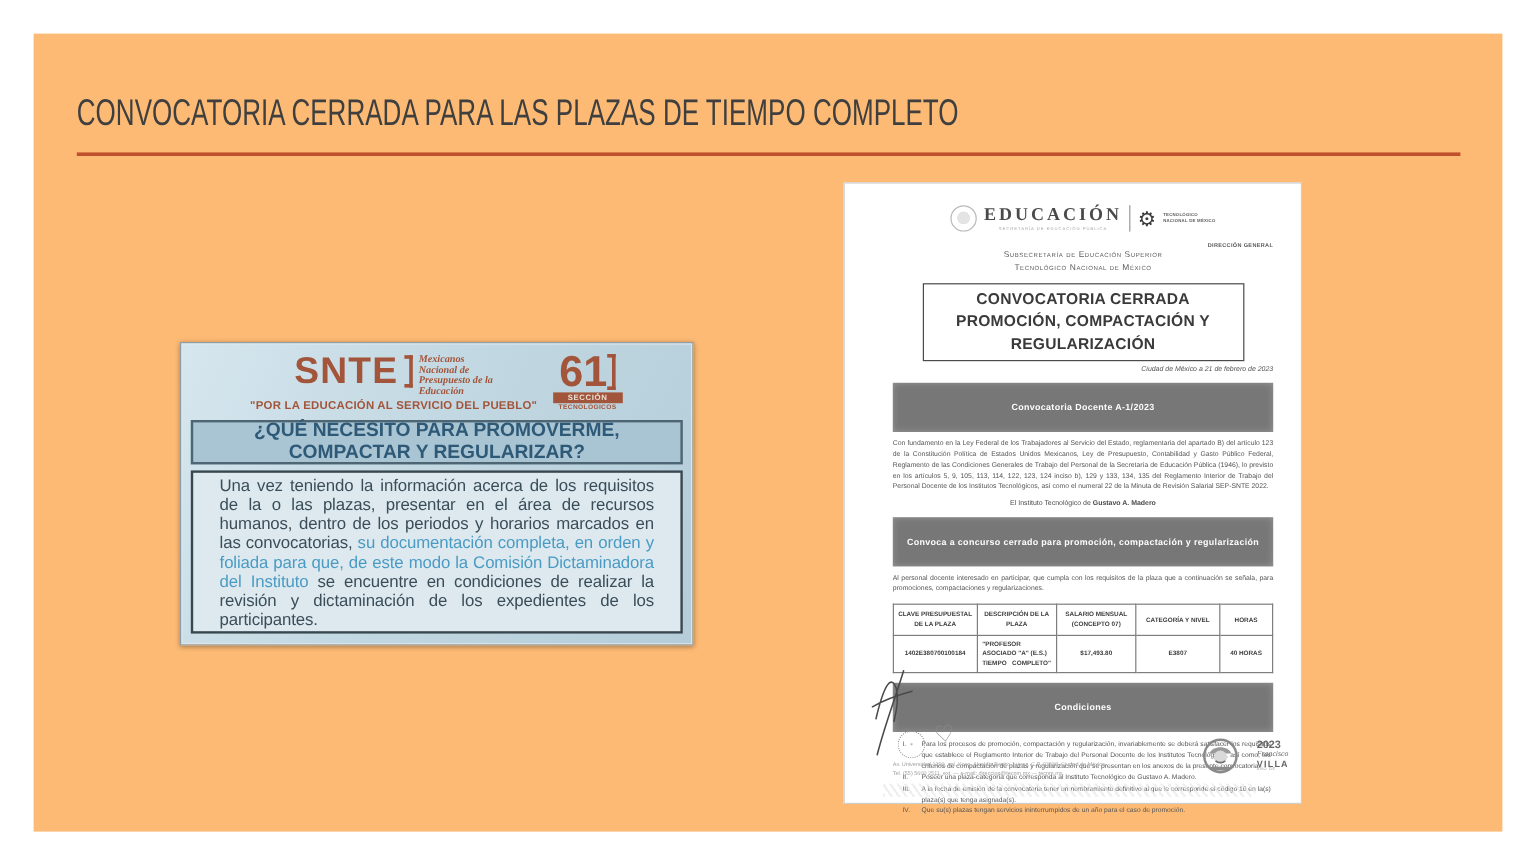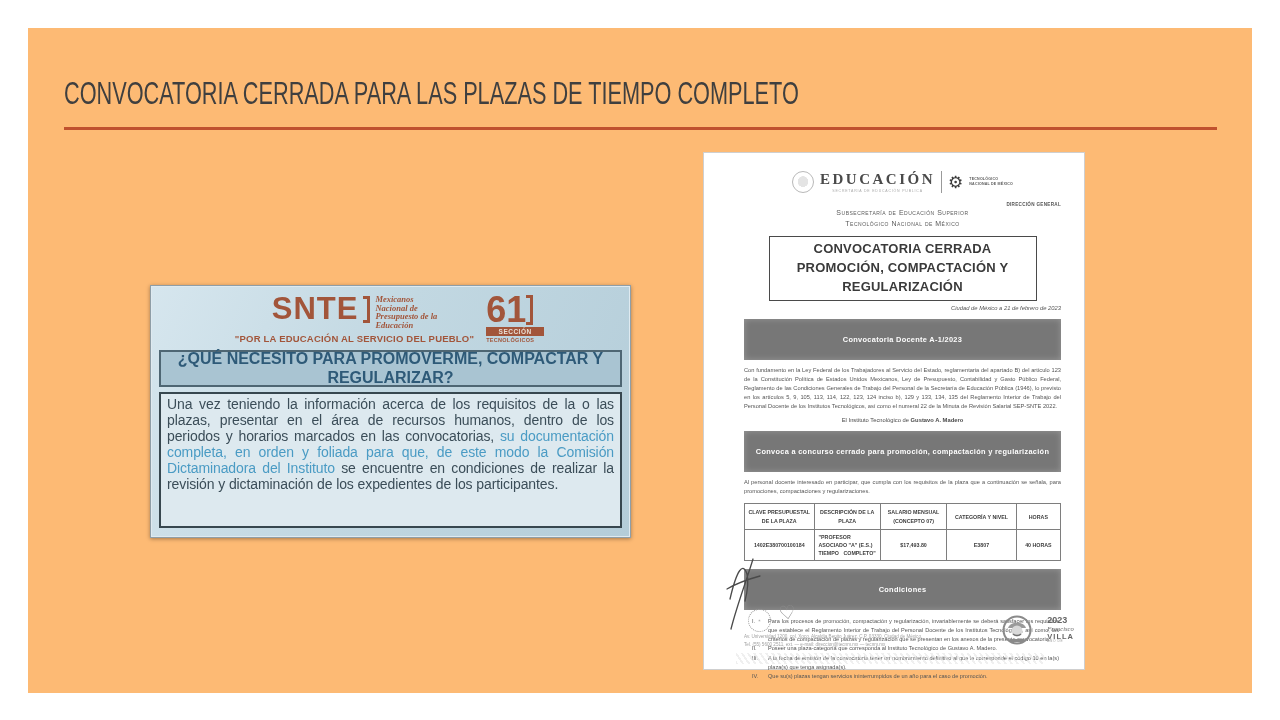--- a/index.html
+++ b/index.html
@@ -10,49 +10,49 @@
     font-family:"Liberation Sans",sans-serif;}
   .slide{position:absolute;left:28px;top:28px;width:1224px;height:665px;background:#fdba74;}
 
   
   .slide-title{position:absolute;left:36px;top:48px;font-size:31px;font-weight:400;
     color:#3f3f3f;white-space:nowrap;transform:scaleX(0.70);transform-origin:left center;
     letter-spacing:0px;}
   .title-rule{position:absolute;left:36px;top:99px;width:1153px;height:3px;background:var(--accent);}
 
   
-  .snte-card{position:absolute;left:122px;top:257px;width:481px;height:253px;
+  .snte-card{position:absolute;left:122px;top:257px;width:428px;height:253px;
     background:linear-gradient(115deg,#d6e6ee 0%,#c2d8e2 45%,#b4cdd9 100%);
     border:1px solid #8f9ea7;box-shadow:0 1px 4px rgba(0,0,0,.35), inset 0 0 0 1px #dfeaf0;}
   .logo-row{position:absolute;left:0;top:8px;width:100%;display:flex;justify-content:center;
     align-items:flex-start;gap:12px;}
   .logo-left{display:flex;flex-direction:column;align-items:center;}
   .wordmark-row{display:flex;align-items:flex-start;gap:5px;}
   .snte-word{font-size:31px;line-height:30px;font-weight:800;color:var(--brand);letter-spacing:1px;
     font-family:"Liberation Sans",sans-serif;}
   .snte-bracket{width:7px;height:27px;margin-top:2px;border:3px solid var(--brand);border-left:none;}
   .snte-name{display:flex;flex-direction:column;justify-content:flex-start;
     font-family:"Liberation Serif",serif;font-style:italic;font-weight:bold;
     color:var(--brand);font-size:8.5px;line-height:8.5px;padding-top:1px;}
   .motto{margin-top:4px;font-size:9.5px;font-weight:bold;color:var(--brand);letter-spacing:.2px;}
-  .sixty-one{display:flex;flex-direction:column;align-items:flex-start;width:60px;}
+  .sixty-one{display:flex;flex-direction:column;align-items:center;width:60px;}
   .num-row{display:flex;align-items:flex-start;}
   .big-num{font-size:36px;line-height:32px;font-weight:800;color:var(--brand);letter-spacing:0px;}
   .bracket61{width:7px;height:30px;margin-top:1px;border:3px solid var(--brand);border-left:none;}
   .section-bar{margin-top:1px;width:58px;background:var(--brand);color:#eadfd4;
     font-size:6.5px;font-weight:bold;text-align:center;padding:1px 0;letter-spacing:.5px;}
   .section-sub{font-size:5.5px;font-weight:bold;color:var(--brand);margin-top:1px;letter-spacing:.3px;}
 
   .card-heading{position:absolute;left:8px;right:8px;top:64px;height:37px;
     background:#a9c4d2;border:2px solid #4e6673;color:#2e5a78;font-weight:bold;
     font-size:16px;line-height:1.15;text-align:center;display:flex;align-items:center;
     justify-content:center;padding:0 4px;}
   .card-body{position:absolute;left:8px;right:8px;top:106px;bottom:9px;
     background:#dde9ef;border:2px solid #37474f;color:#3b4d58;
-    font-size:14px;line-height:16px;text-align:justify;padding:2px 6px;letter-spacing:-.1px;}
+    font-size:14px;line-height:16px;text-align:justify;padding:2px 22px;letter-spacing:-.1px;}
   .hl{color:var(--highlight);}
 
   
   .doc{position:absolute;left:675px;top:124px;width:382px;height:518px;background:#ffffff;
     border:1px solid #cfcfcf;color:#555;}
   .doc-inner{margin:10px 23px 0 40px;}
   .doc-head{display:flex;align-items:center;justify-content:center;gap:6px;height:38px;}
   .seal{width:22px;height:22px;border-radius:50%;border:1px solid #b9b9b9;
     background:radial-gradient(circle at 50% 48%, #e4e4e4 0 36%, transparent 38%);}
   .edu-block{display:flex;flex-direction:column;align-items:center;}

